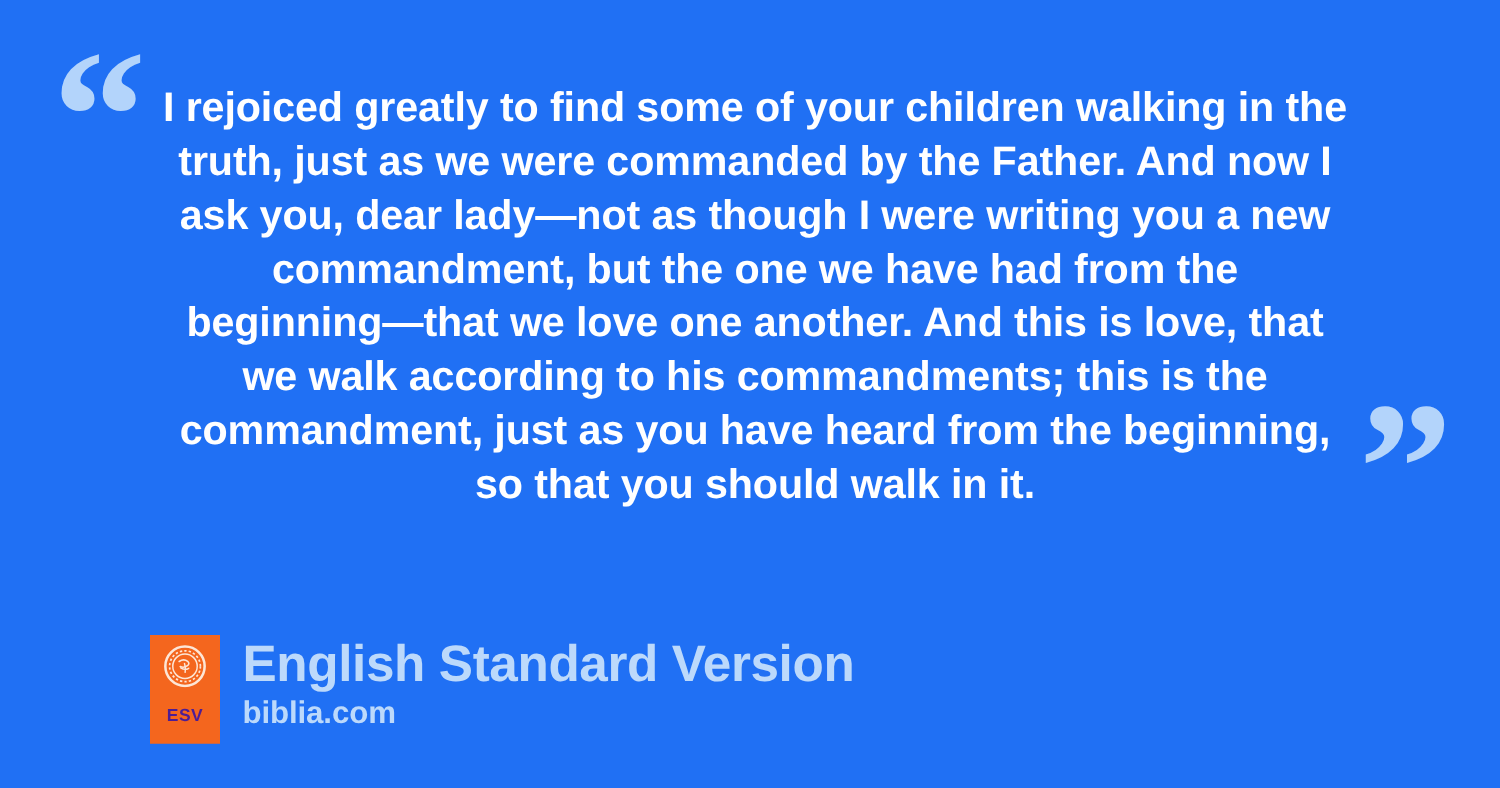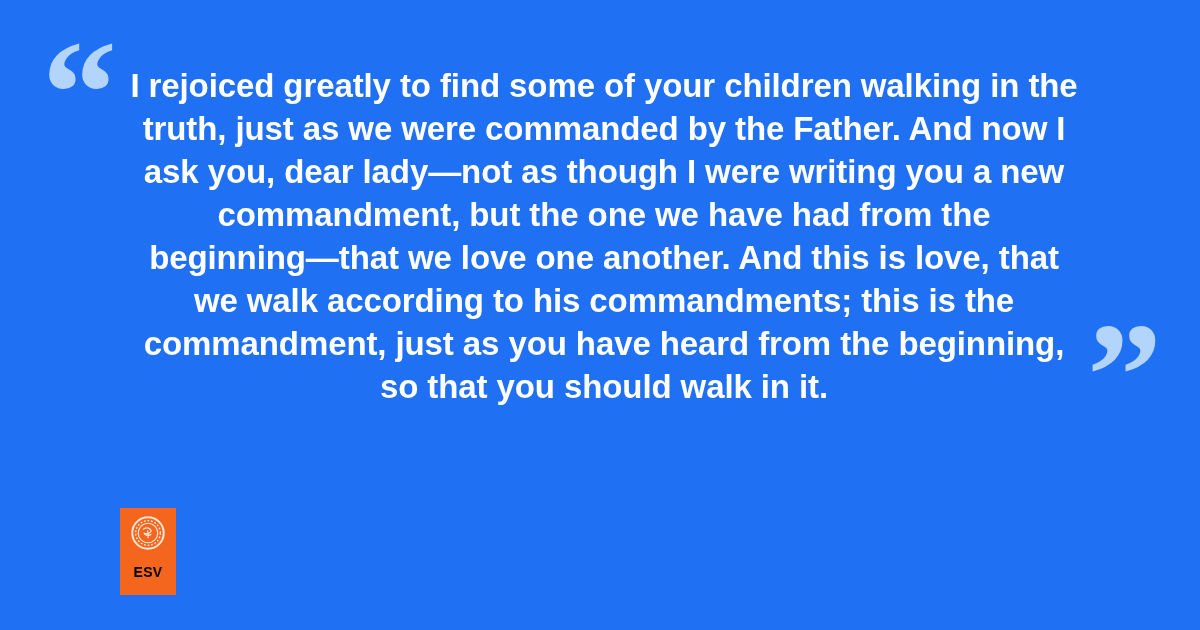--- a/index.html
+++ b/index.html
@@ -88,21 +88,21 @@
     width: 34px;
     height: 34px;
     display: block;
   }
   .logo-abbr {
     position: absolute;
     bottom: 15px;
     left: 0;
     right: 0;
     text-align: center;
-    color: #000000;
+    color: #4c1d95;
     font-family: "Liberation Sans", sans-serif;
     font-weight: 700;
     font-size: 14px;
     letter-spacing: 0.4px;
   }
 
   .footer-text {
     margin-left: 18px;
     display: flex;
     flex-direction: column;
@@ -156,15 +156,19 @@
         <circle cx="20" cy="20" r="18.5" fill="none" stroke="#fde6d6" stroke-width="2.4"></circle>
         <circle cx="20" cy="20" r="14.5" fill="none" stroke="#fde6d6" stroke-width="1.6" stroke-dasharray="2.2 2.0"></circle>
         <circle cx="20" cy="20" r="11.5" fill="#f4661e" stroke="#fde6d6" stroke-width="1.4"></circle>
         <path d="M14.5 15.5 q4.5 -3 8 0 q2.5 2.2 -0.5 4.2 q-3 2 -6.5 0.6" fill="none" stroke="#fde6d6" stroke-width="1.5" stroke-linecap="round"></path>
         <path d="M16 21.5 q4 2.6 7.5 0.4" fill="none" stroke="#fde6d6" stroke-width="1.4" stroke-linecap="round"></path>
         <path d="M19.5 17.5 q1.5 4 0.6 8.2" fill="none" stroke="#fde6d6" stroke-width="1.4" stroke-linecap="round"></path>
       </svg>
       <div class="logo-abbr">ESV</div>
     </div>
 
+    <div class="footer-text">
+      <div class="version-name">English Standard Version</div>
+      <div class="site-url">biblia.com</div>
+    </div>
 
   </div>
 </div>
 
 </body></html>

